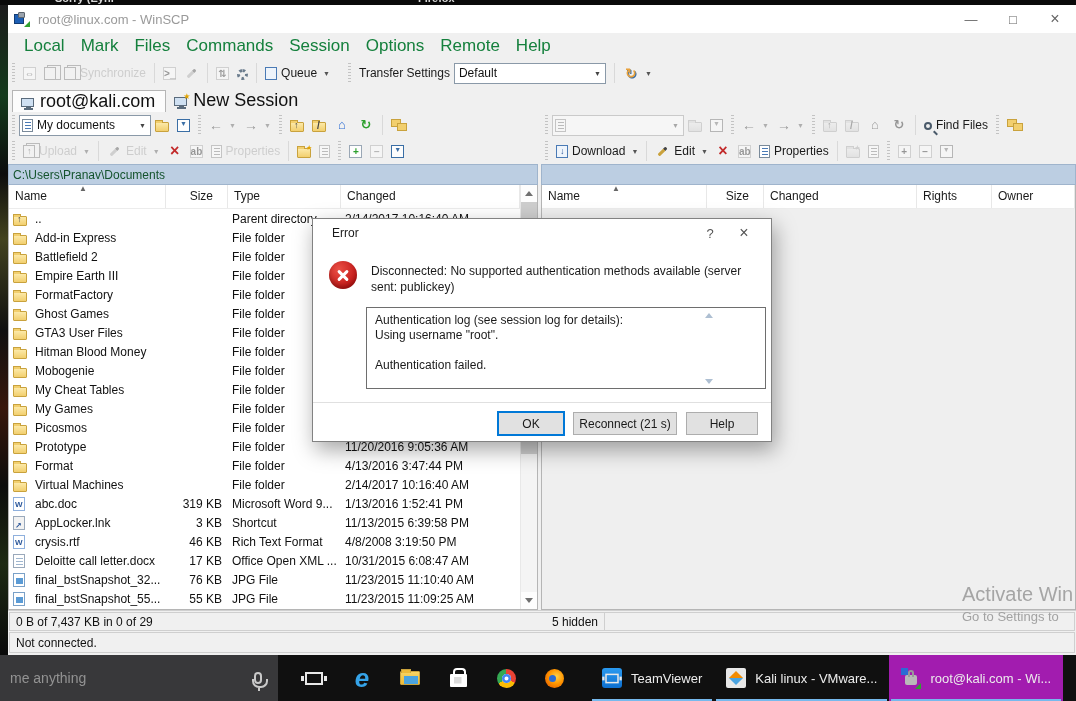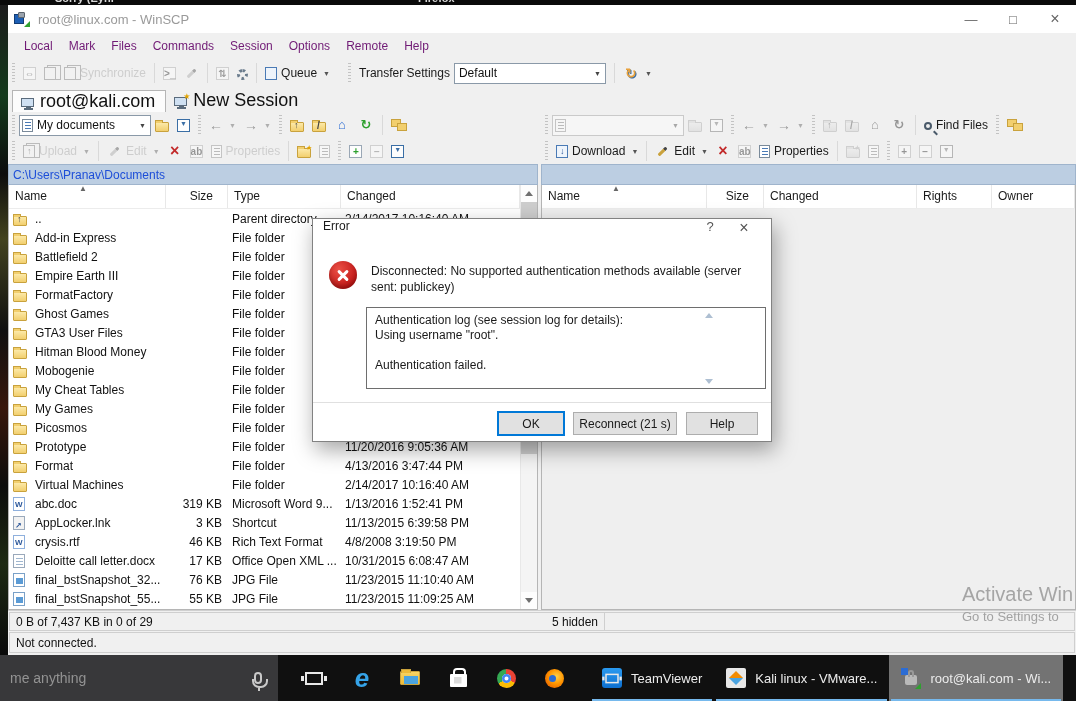--- a/index.html
+++ b/index.html
@@ -19,21 +19,21 @@
   .app-ico {width:16px;height:16px;margin:0 8px 0 6px;position:relative;}
   .app-ico .sq {position:absolute;left:0;top:3px;width:10px;height:10px;background:#1d5fb4;border:1px solid #123c74;}
   .app-ico .lk {position:absolute;left:4px;top:1px;width:7px;height:6px;background:#9aa3ad;border:1px solid #5c646d;border-radius:1px;}
   .app-ico .ar {position:absolute;right:0;bottom:0;width:0;height:0;border-top:6px solid transparent;border-left:6px solid transparent;border-bottom:6px solid #2fa12f;}
   .title-text {color:#9a9a9a;font-size:13px;}
   .win-controls {margin-left:auto;display:flex;height:100%;}
   .wc {width:42px;height:100%;display:flex;align-items:center;justify-content:center;color:#666;font-size:13px;}
   .wc.close {font-size:16px;}
 
   .menubar {position:absolute;left:0;top:28px;right:0;height:25px;display:flex;align-items:center;background:#f0f0f0;padding-left:8px;}
-  .menu-item {padding:4px 8px;font-size:12px;color:#701a75;}
+  .menu-item {padding:4px 8px;font-size:17px;color:#15803d;}
 
   
   .toolbar1 {position:absolute;left:0;top:53px;right:0;height:30px;display:flex;align-items:center;background:#f0f0f0;}
   .grip {width:3px;height:20px;margin:0 4px;background:repeating-linear-gradient(180deg,#c3c3c3 0 1px,transparent 1px 3px);}
   .vsep {width:1px;height:20px;background:#d9d9d9;margin:0 4px;}
   .tbtn {display:inline-flex;align-items:center;gap:4px;padding:2px 4px;font-size:12px;color:#1a1a1a;}
   .tbtn.gray {color:#9f9f9f;}
   .dd {font-size:7px;color:#555;margin-left:2px;}
   .dim {opacity:.42;filter:grayscale(100%);}
 
@@ -88,21 +88,21 @@
   .stab {display:flex;align-items:center;gap:6px;padding:3px 10px 4px 8px;font-size:18px;height:22px;}
   .stab.sel {background:#fcfcfc;border:1px solid #b5b5b5;border-bottom:none;}
 
   
   .panels {position:absolute;left:0;top:107px;right:0;height:498px;display:flex;background:#f0f0f0;}
   .panel {display:flex;flex-direction:column;}
   .panel.left {width:530px;}
   .pgap {width:3px;}
   .panel.right {flex:1;}
   .ptool {height:26px;display:flex;align-items:center;background:#f0f0f0;}
-  .pathbar {height:21px;background:#bccee2;border:1px solid #9fb4cc;display:flex;align-items:center;padding-left:4px;font-size:12px;color:#1d4ed8;}
+  .pathbar {height:21px;background:#bccee2;border:1px solid #9fb4cc;display:flex;align-items:center;padding-left:4px;font-size:12px;color:#14532d;}
   .pbody {flex:1;display:flex;border:1px solid #b5b5b5;border-top:none;background:#fff;min-height:0;}
   .pcols {flex:1;display:flex;flex-direction:column;min-width:0;}
   .phead {height:24px;display:flex;background:#fff;border-bottom:1px solid #ececec;flex:none;}
   .hcell {border-right:1px solid #e8e8e8;padding:4px 14px 0 6px;font-size:12px;color:#1a1a1a;position:relative;white-space:nowrap;overflow:hidden;}
   .hcell.r {text-align:right;}
   .sort-caret {position:absolute;top:-1px;left:70px;font-size:8px;color:#666;}
   .plist {flex:1;overflow:hidden;background:#fff;position:relative;}
   .panel.right .plist {background:#efefef;}
   .panel.right .pbody {background:#efefef;}
 
@@ -126,21 +126,21 @@
   .sbar1 {position:absolute;left:0;top:605px;right:0;height:22px;background:#f0f0f0;border-top:1px solid #d0d0d0;display:flex;align-items:stretch;padding:1px;}
   .sec {border:1px solid #cfcfcf;display:flex;align-items:center;padding:0 6px;font-size:12px;}
   .sec.one {width:596px;}
   .sec.rest {flex:1;border-left:none;}
   .sbar2 {position:absolute;left:0;top:627px;right:0;height:23px;background:#f0f0f0;display:flex;align-items:stretch;padding:0 1px 2px 1px;}
   .sec.full {flex:1;}
 
   
   .dialog {position:absolute;left:312px;top:218px;width:460px;height:224px;background:#fff;border:1px solid #828282;
     box-shadow:3px 8px 20px rgba(0,0,0,.35);z-index:50;font-size:12px;}
-  .dlg-title {height:28px;display:flex;padding:0 10px;}
+  .dlg-title {height:28px;display:flex;align-items:center;padding:0 10px;margin-left:9px;}
   .dlg-title .cap {font-size:12px;color:#1a1a1a;}
   .dlg-title .sp {flex:1;}
   .dlg-help,.dlg-close {width:34px;text-align:center;color:#555;font-size:13px;}
   .dlg-close {font-size:16px;}
   .err-ico {position:absolute;left:16px;top:42px;width:28px;height:28px;border-radius:50%;
     background:radial-gradient(circle at 35% 30%,#ea5045,#c01515 75%);box-shadow:inset 0 -3px 4px rgba(0,0,0,.25);}
   .err-ico::before,.err-ico::after {content:"";position:absolute;left:7px;top:12.5px;width:14px;height:3px;background:#fff;border-radius:2px;}
   .err-ico::before {transform:rotate(45deg);} .err-ico::after {transform:rotate(-45deg);}
   .dlg-msg {position:absolute;left:58px;top:44px;width:392px;line-height:16px;color:#1a1a1a;}
   .dlg-log {position:absolute;left:53px;top:88px;width:400px;height:82px;border:1px solid #6e6e6e;background:#fff;
@@ -188,21 +188,21 @@
   .tv-sq {width:20px;height:20px;border-radius:3px;background:linear-gradient(#2a9af0,#0d6fd0);display:flex;align-items:center;justify-content:center;}
   .vm-sq {width:20px;height:20px;border-radius:2px;background:#e8e8e8;display:flex;align-items:center;justify-content:center;position:relative;}
   .vm-sq::after {content:"";width:10px;height:10px;background:linear-gradient(135deg,#f38b00 50%,#4aa3e0 50%);transform:rotate(45deg);}
   .ws-sq {width:20px;height:20px;position:relative;}
   .ws-sq .lock {position:absolute;left:4px;top:7px;width:12px;height:10px;background:#b9b9b9;border-radius:2px;}
   .ws-sq .shk {position:absolute;left:7px;top:2px;width:6px;height:7px;border:2px solid #9a9a9a;border-bottom:none;border-radius:4px 4px 0 0;}
   .ws-sq .b {position:absolute;left:0;top:0;width:7px;height:7px;background:#2b6cd4;}
   .ws-sq .g {position:absolute;right:0;bottom:-1px;width:0;height:0;border-top:6px solid transparent;border-left:6px solid transparent;border-bottom:6px solid #2fa12f;}
   .tb-app {display:flex;align-items:center;gap:9px;padding:0 12px;position:relative;color:#ececec;font-size:13px;flex:none;}
   .tb-app .ul {position:absolute;left:2px;right:2px;bottom:0;height:2px;background:#76b9ed;}
-  .tb-app.active {background:#737373;}
+  .tb-app.active {background:#a21caf;}
   .tb-gap {width:12px;flex:none;}
 </style>
 </head>
 <body>
 
 <div id="bg-top">
   <span style="left:55px">Sorry (Eyni</span>
   <span style="left:418px">Firefox</span>
 </div>
 <div id="left-strip"></div>

